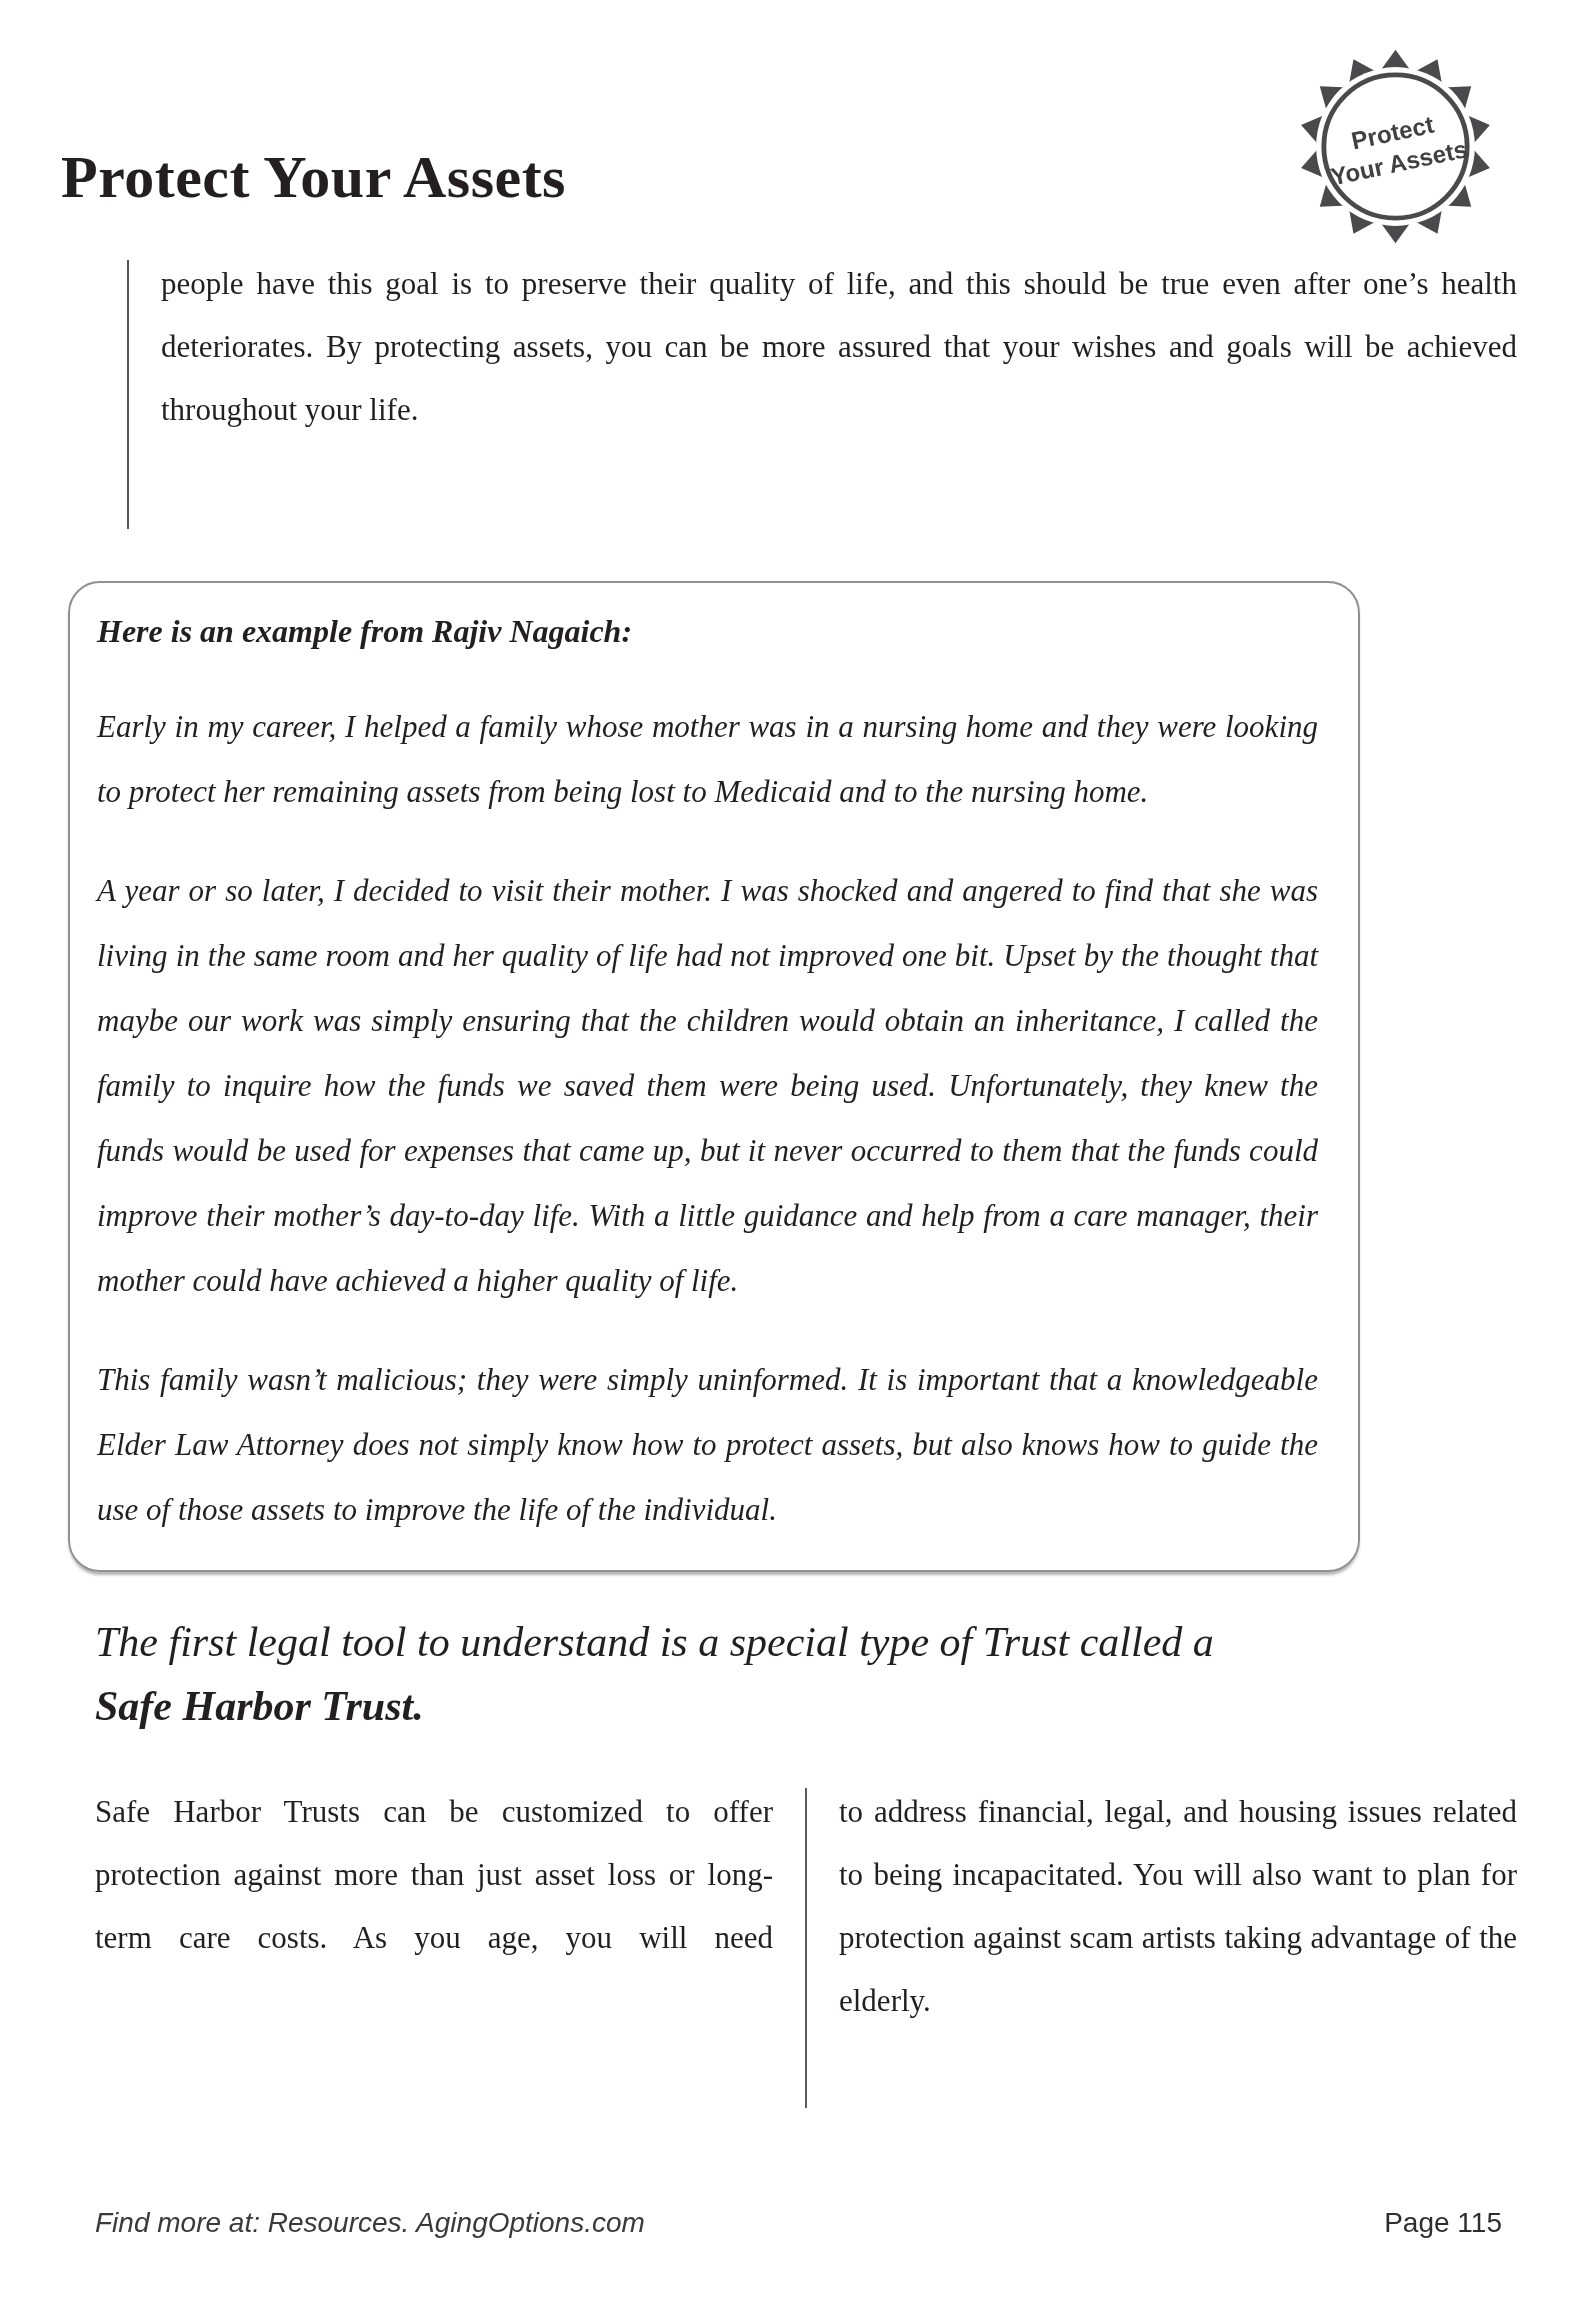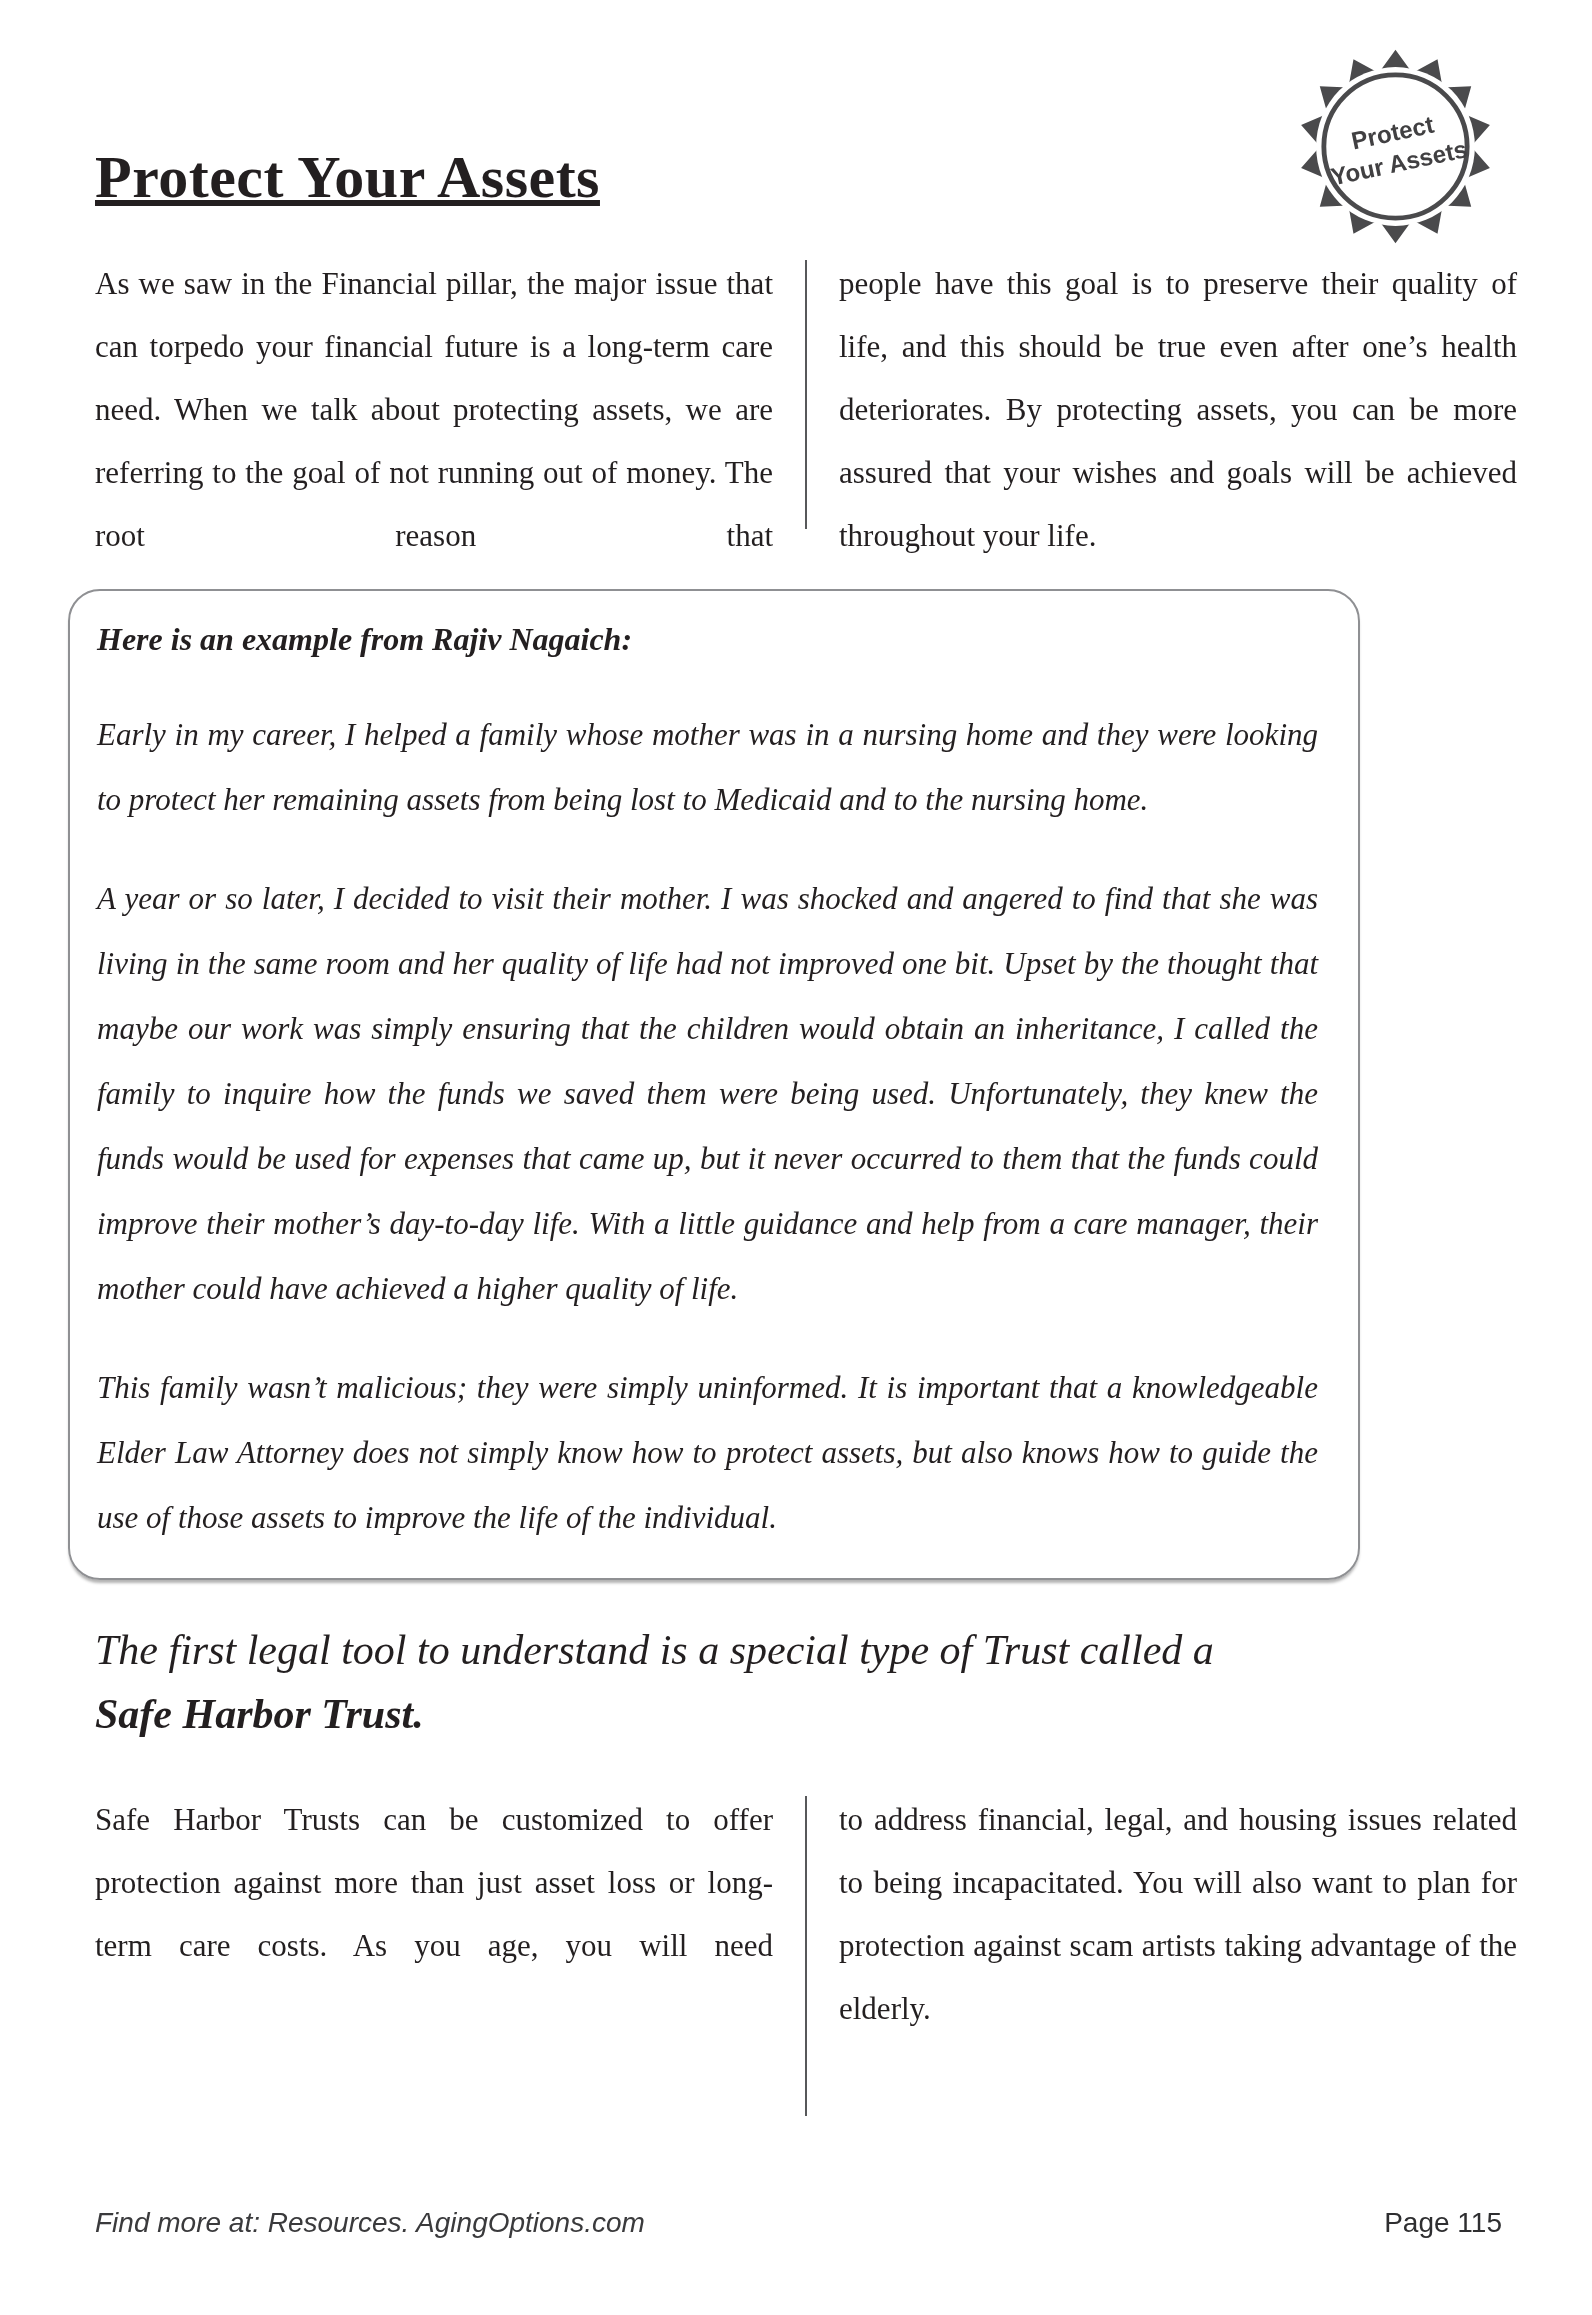--- a/index.html
+++ b/index.html
@@ -8,21 +8,21 @@
     width: 1592px;
     height: 2315px;
     margin: 0 auto;
     background: #ffffff;
     color: #231f20;
     font-family: "Liberation Serif", serif;
     overflow: hidden;
   }
 
   
-  .header { position: relative; padding: 144px 75px 0 95px; text-decoration: underline; }
+  .header { position: relative; padding: 144px 75px 0 61px; }
   .title {
     margin: 0;
     font-size: 60px;
     font-weight: bold;
     letter-spacing: 0.5px;
     line-height: 1.1;
     font-family: "Liberation Serif", serif;
   }
   .badge {
     position: absolute;
@@ -130,21 +130,20 @@
       <circle r="82" fill="#ffffff"></circle>
       <circle r="74" fill="#ffffff" stroke="#4a4a4c" stroke-width="5"></circle>
       <g transform="rotate(-12)" fill="#414042" font-size="25" text-anchor="middle">
         <text y="-6">Protect</text>
         <text y="26">Your Assets</text>
       </g>
     </svg>
   </div>
 
   <div class="two-col intro">
-    <p class="col justify-all">As we saw in the Financial pillar, the major issue that can torpedo your financial future is a long-term care need. When we talk about protecting assets, we are referring to the goal of not running out of money. The root reason that</p>
     <div class="col-divider" style="height:269px; align-self:flex-start;"></div>
     <p class="col">people have this goal is to preserve their quality of life, and this should be true even after one’s health deteriorates. By protecting assets, you can be more assured that your wishes and goals will be achieved throughout your life.</p>
   </div>
 
   <div class="example-box">
     <p class="box-heading">Here is an example from Rajiv Nagaich:</p>
     <p class="box-para">Early in my career, I helped a family whose mother was in a nursing home and they were looking to protect her remaining assets from being lost to Medicaid and to the nursing home.</p>
     <p class="box-para">A year or so later, I decided to visit their mother. I was shocked and angered to find that she was living in the same room and her quality of life had not improved one bit. Upset by the thought that maybe our work was simply ensuring that the children would obtain an inheritance, I called the family to inquire how the funds we saved them were being used. Unfortunately, they knew the funds would be used for expenses that came up, but it never occurred to them that the funds could improve their mother’s day-to-day life. With a little guidance and help from a care manager, their mother could have achieved a higher quality of life.</p>
     <p class="box-para">This family wasn’t malicious; they were simply uninformed. It is important that a knowledgeable Elder Law Attorney does not simply know how to protect assets, but also knows how to guide the use of those assets to improve the life of the individual.</p>
   </div>

